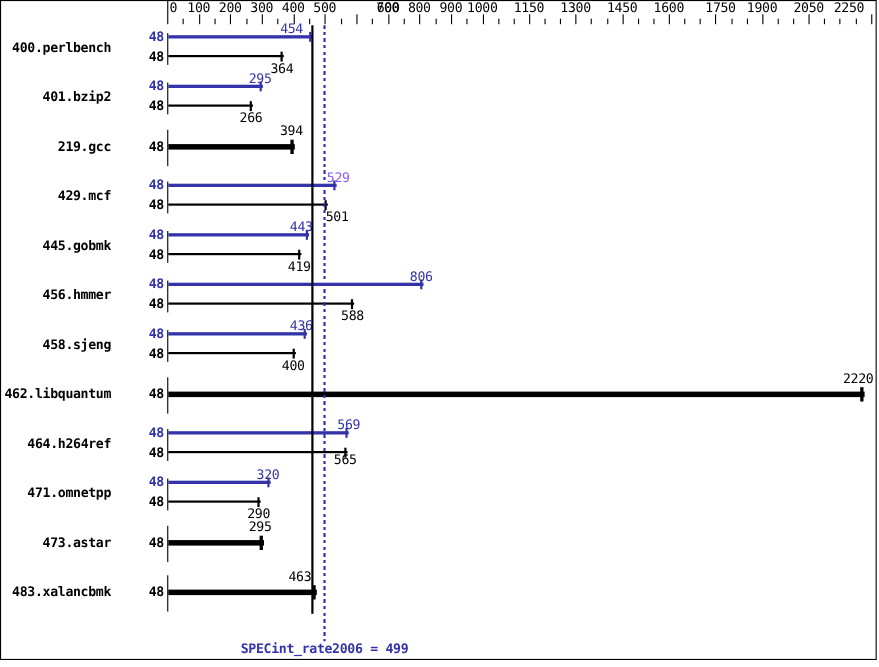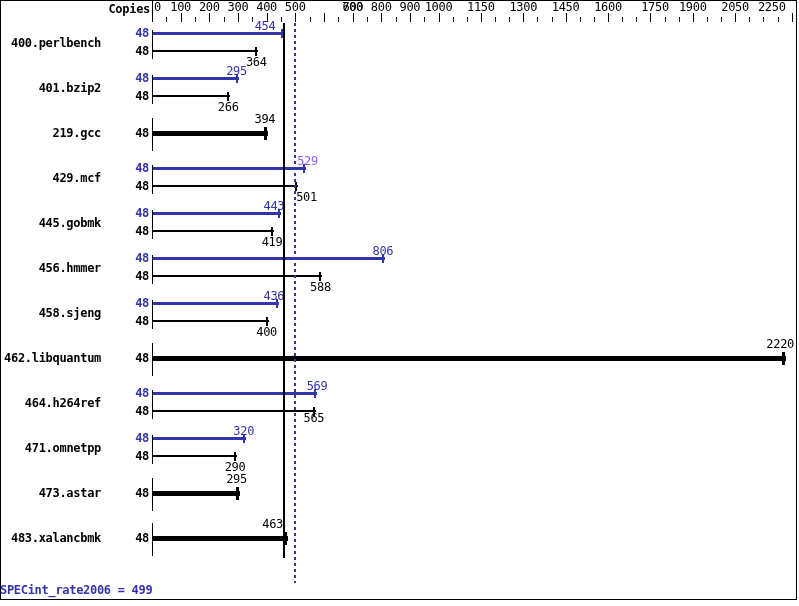--- a/index.html
+++ b/index.html
@@ -29,30 +29,29 @@
   .bar{background:#000;}
   .cap{background:#000;}
   .val{height:12px;}
   .name-label{left:0;width:101px;text-align:right;font-weight:bold;}
   .copies-val{left:0;width:149px;text-align:right;font-weight:bold;}
   .footer-base{
     left:0;width:291px;text-align:right;top:560px;
     font-size:12px;line-height:13px;letter-spacing:-0.3px;font-weight:bold;
   }
   .footer-peak{
-    left:0;width:590px;top:584px;
+    left:0;width:590px;text-align:center;top:584px;
     font-size:12px;line-height:13px;letter-spacing:-0.3px;font-weight:bold;
   }
 </style>
 </head>
 <body>
 
 <div class="canvas">
   <div class="abs frame"></div>
-  <div class="abs copies-header">Copies</div>
   <div class="abs" id="plot" style="left:0;top:0;width:799px;height:606px;">
       <div class="abs vline" style="left: 152px; top: 0px; width: 1px; height: 22px;"></div>
       <div class="abs txt axis-label" style="top: 1px; left: 154px;">0</div>
       <div class="abs txt axis-label" style="top: 1px; left: 180.65px; transform: translateX(-50%);">100</div>
       <div class="abs tick" style="left: 181px; top: 13px; height: 9px;"></div>
       <div class="abs txt axis-label" style="top: 1px; left: 209.3px; transform: translateX(-50%);">200</div>
       <div class="abs tick" style="left: 209px; top: 13px; height: 9px;"></div>
       <div class="abs txt axis-label" style="top: 1px; left: 237.95px; transform: translateX(-50%);">300</div>
       <div class="abs tick" style="left: 238px; top: 13px; height: 9px;"></div>
       <div class="abs txt axis-label" style="top: 1px; left: 266.6px; transform: translateX(-50%);">400</div>

